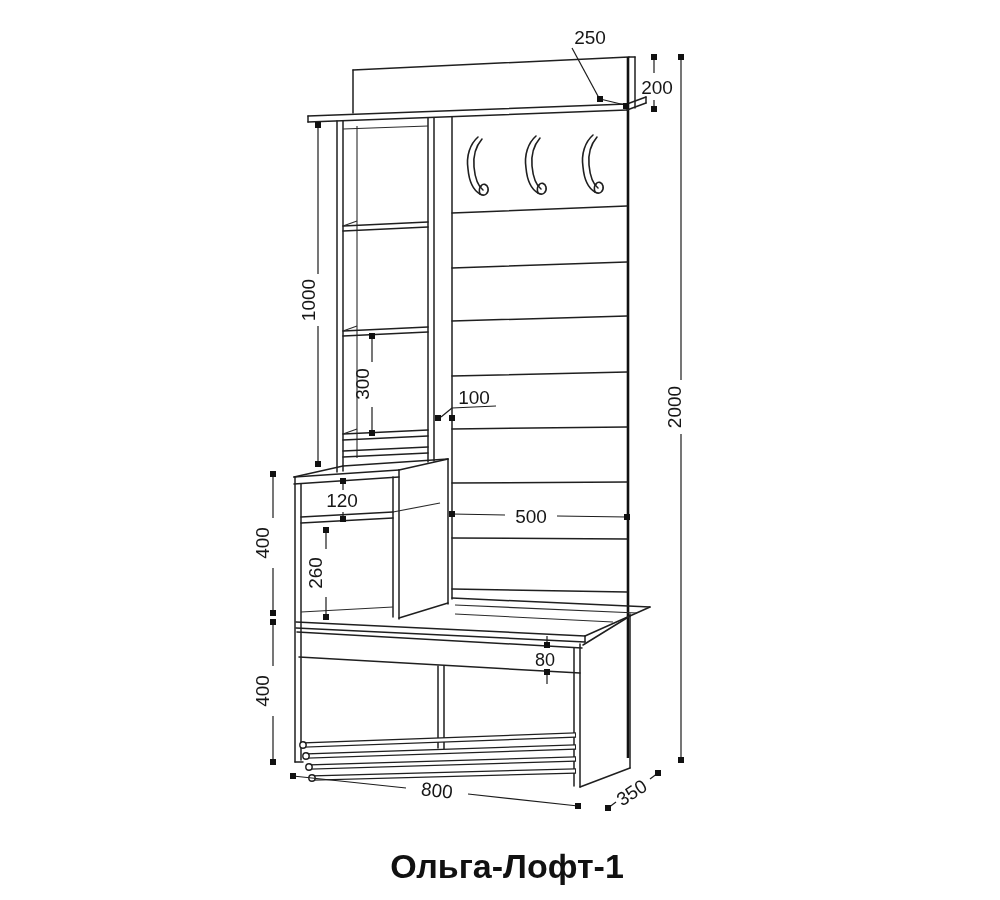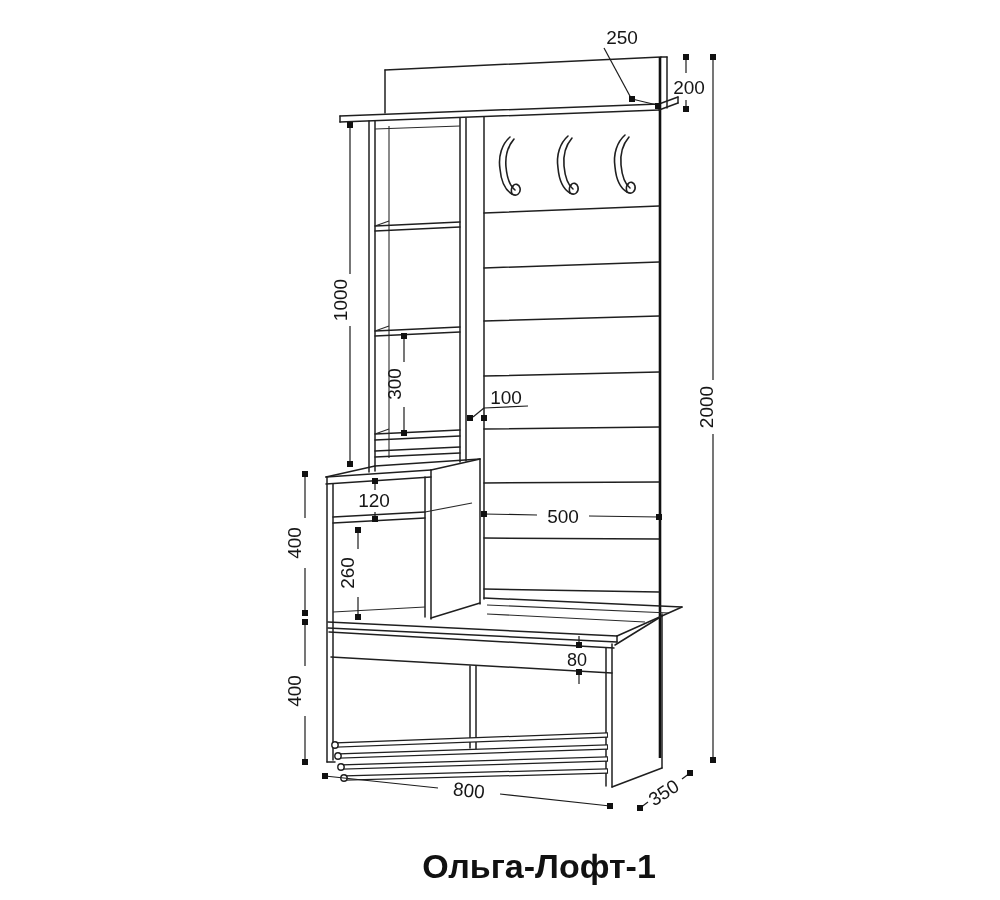--- a/index.html
+++ b/index.html
@@ -1,16 +1,16 @@
 <!DOCTYPE html>
 <html><head>
 <meta charset="utf-8">
 <style>
   html,body{margin:0;padding:0;background:#ffffff;}
-  .canvas{position:relative;width:840px;height:900px;background:#fff;overflow:hidden;margin-left:32px;}
+  .canvas{position:relative;width:840px;height:900px;background:#fff;overflow:hidden;}
   svg{display:block;}
   svg text{font-family:"Liberation Sans","DejaVu Sans",sans-serif;fill:#161616;}
   .dim{font-size:19px;}
   .dim-sm{font-size:18px;}
   .title-text{font-size:34px;font-weight:bold;fill:#111;}
   .ln{stroke:#1f1f1f;stroke-width:1.5;fill:none;stroke-linecap:round;}
   .lnthin{stroke:#2a2a2a;stroke-width:1.1;fill:none;}
   .lnheavy{stroke:#111;stroke-width:2.6;fill:none;}
   .dimln{stroke:#1c1c1c;stroke-width:1.2;fill:none;}
   .dot{fill:#111;stroke:none;}

